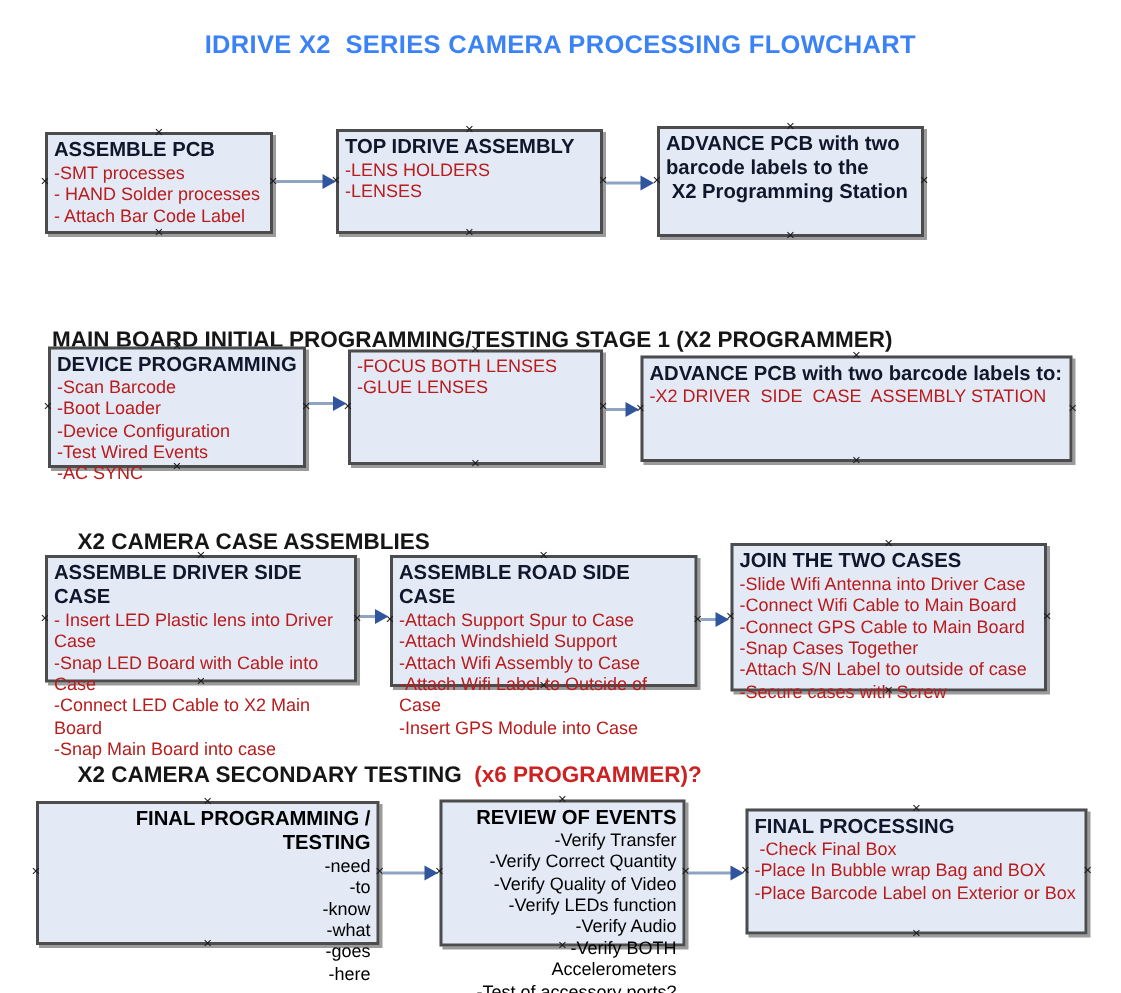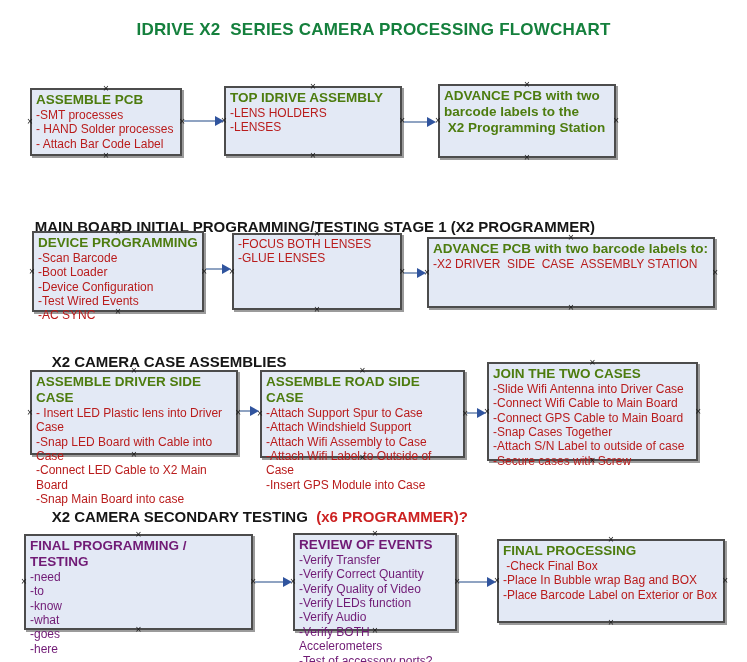--- a/index.html
+++ b/index.html
@@ -2,38 +2,38 @@
 <html><head>
 <meta charset="utf-8">
 <style>
   html,body{margin:0;padding:0;background:#ffffff;}
   .canvas{
     position:relative;width:747px;height:662px;background:#ffffff;
     font-family:"Liberation Sans", sans-serif;color:#111;overflow:hidden;
   }
   .page-title{
     position:absolute;left:0;top:20px;width:747px;text-align:center;
-    font-size:17px;font-weight:bold;letter-spacing:.2px;white-space:pre-wrap;color:#15803d;
+    font-size:17px;font-weight:bold;letter-spacing:.2px;white-space:pre-wrap;color:#3b82f6;
   }
   .section-header{
     position:absolute;font-size:15px;font-weight:bold;white-space:pre-wrap;color:#161616;
   }
   .section-header .suffix{color:#cc2222;}
   .fc-box{
     position:absolute;background:#e3e9f5;border:2px solid #4c4c4c;
     box-shadow:2px 2px 0 #9b9b9b;padding:2px 4px 2px 4px;box-sizing:border-box;
     overflow:visible;
   }
   .box-title{
-    font-size:13.5px;font-weight:bold;line-height:1.18;margin:0;white-space:pre-wrap;color:#4d7c0f;
+    font-size:13.5px;font-weight:bold;line-height:1.18;margin:0;white-space:pre-wrap;color:#0f172a;
   }
   .box-item{
     font-size:12px;line-height:1.2;white-space:pre-wrap;color:#b91c1c;
   }
-  .red-box .box-title,.red-box .box-item{color:#701a75;}
+  .red-box .box-title,.red-box .box-item{color:#000000;text-align:right;}
   .mark{
     position:absolute;font-size:10px;line-height:1;color:#1a1a1a;font-weight:normal;
     pointer-events:none;
   }
   .mark.top{left:50%;top:-6px;transform:translateX(-50%);}
   .mark.bottom{left:50%;bottom:-7px;transform:translateX(-50%);}
   .mark.left{left:-5px;top:50%;transform:translateY(-50%);}
   .mark.right{right:-5px;top:50%;transform:translateY(-50%);}
   .arrow{position:absolute;height:12px;}
   .arrow .line{

